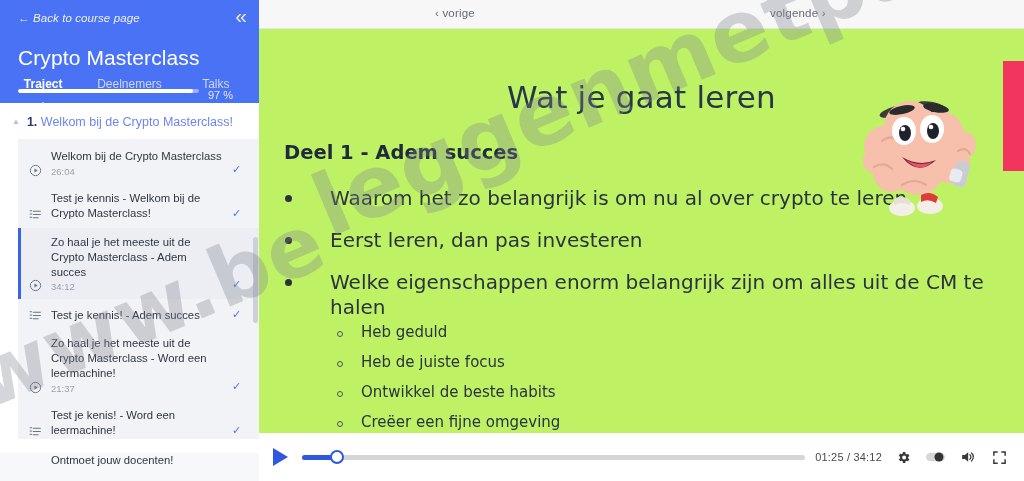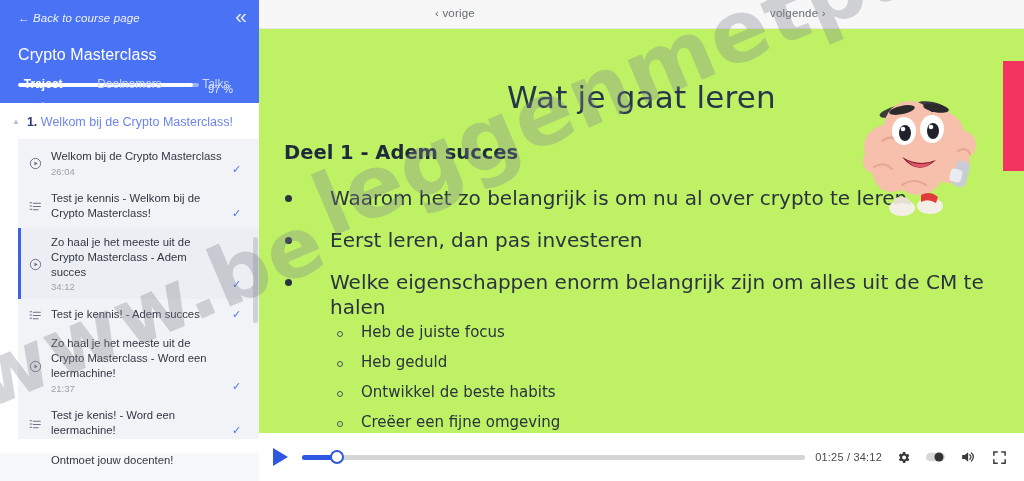--- a/index.html
+++ b/index.html
@@ -29,21 +29,21 @@
   .back-row { display: flex; align-items: center; gap: 6px; }
   .back-link {
     font-size: 11.5px; font-style: italic; color: #eef1fd;
     letter-spacing: .1px; white-space: nowrap; cursor: pointer;
   }
   .collapse-btn {
     position: absolute; right: 12px; top: 5px;
     font-size: 21px; color: #e8ecfd; line-height: 1; cursor: pointer;
   }
   .course-title {
-    margin-top: 22px; font-size: 16px; font-weight: 400;
+    margin-top: 22px; font-size: 21px; font-weight: 400;
     color: #ffffff; letter-spacing: .1px;
   }
   .prog-row { display: flex; margin-top: 19px; gap: 9px; }
   .prog-track {
     flex: 1; height: 4px; background: #9ab0f8; border-radius: 3px;
     position: relative; overflow: hidden;
   }
   .prog-fill { height: 100%; background: #ffffff; border-radius: 3px; }
   .prog-pct { font-size: 11px; color: #e3e9fe; white-space: nowrap; }
 
@@ -70,21 +70,21 @@
   }
   .caret { color: #b9c0d0; font-size: 8px; line-height: 1; }
   .chapter-title { font-size: 12.5px; color: #6e85ee; }
   .chapter-title b { color: #2a3b6b; font-weight: 700; }
 
   .lesson-list {
     margin-left: 18px; background: #f2f3f6;
     height: 300px; padding-top: 3px; position: relative;
   }
   .lesson {
-    display: flex; align-items: center; gap: 8px;
+    display: flex; align-items: flex-end; gap: 8px;
     padding: 7px 14px 7px 10px; position: relative; cursor: pointer;
     min-height: 30px;
   }
   .lesson.active { background: #eceef3; }
   .lesson.active::before {
     content: ""; position: absolute; left: 0; top: 0; bottom: 0;
     width: 3px; background: #3b63e8;
   }
   .l-icon {
     width: 15px; flex: 0 0 15px; color: #6a7486;
@@ -358,25 +358,25 @@
             <span class="btxt">Eerst leren, dan pas investeren</span>
           </div>
           <div class="bullet">
             <span class="dot"></span>
             <span class="btxt">Welke eigenschappen enorm belangrijk zijn om alles uit de CM te halen</span>
           </div>
         </div>
       <div class="subbullets" id="subBulletList">
           <div class="subbullet">
             <span class="odot"></span>
-            <span class="stxt">Heb de juiste focus</span>
+            <span class="stxt">Heb geduld</span>
           </div>
           <div class="subbullet">
             <span class="odot"></span>
-            <span class="stxt">Heb geduld</span>
+            <span class="stxt">Heb de juiste focus</span>
           </div>
           <div class="subbullet">
             <span class="odot"></span>
             <span class="stxt">Ontwikkel de beste habits</span>
           </div>
           <div class="subbullet">
             <span class="odot"></span>
             <span class="stxt">Creëer een fijne omgeving</span>
           </div>
         </div>

